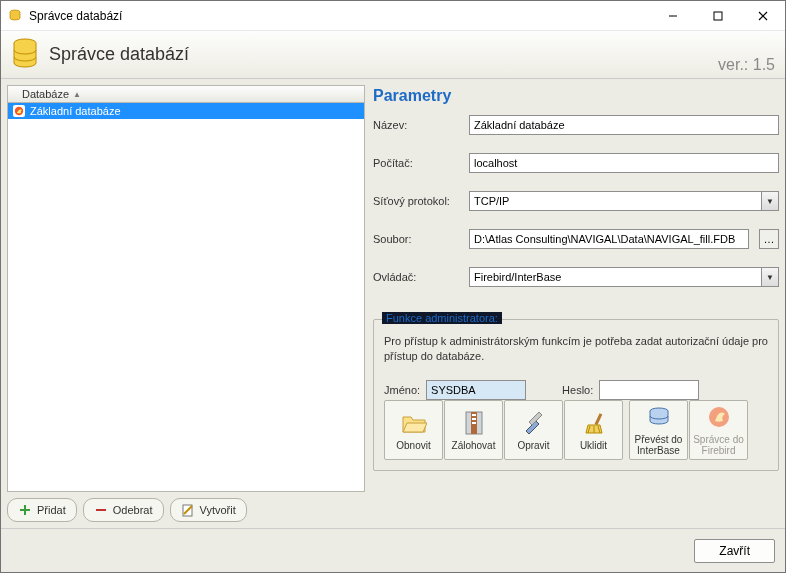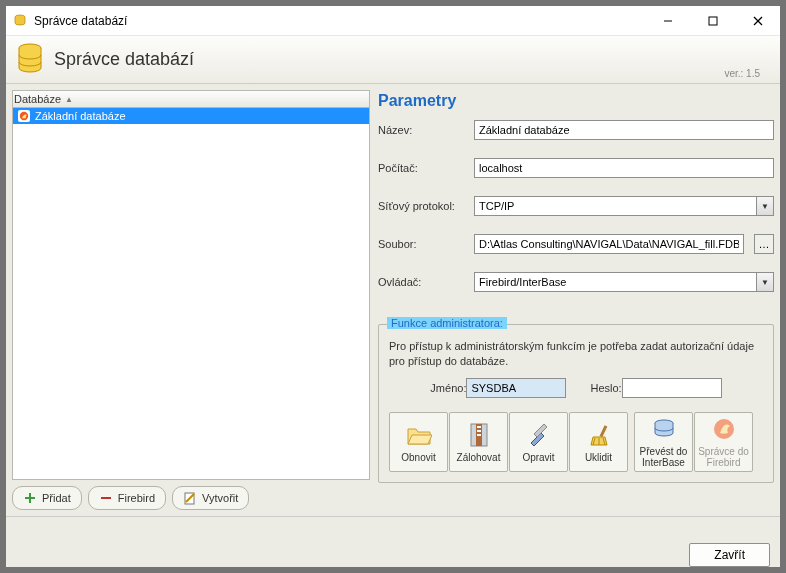--- a/index.html
+++ b/index.html
@@ -6,21 +6,21 @@
   body {
     margin: 0;
     font-family: "Segoe UI", Tahoma, sans-serif;
     font-size: 11px;
     background: #fff;
     user-select: none;
   }
   .window {
     width: 786px;
     height: 573px;
-    border: 6px solid #737373;
+    border: 1px solid #737373;
     display: flex;
     flex-direction: column;
     background: #fff;
   }
   .titlebar {
     height: 30px;
     background: #fff;
     display: flex;
     align-items: center;
     padding-left: 6px;
@@ -58,42 +58,42 @@
   .header-banner .db-logo {
     width: 28px; height: 36px;
     margin-right: 10px;
   }
   .header-banner .banner-title {
     font-size: 18px;
     color: #333;
   }
   .header-banner .ver {
     position: absolute;
-    right: 20px;
+    right: 10px;
     bottom: 4px;
-    font-size: 10px;
+    font-size: 16px;
     color: #8a8a8a;
   }
   .content {
     flex: 1;
     display: flex;
     background: #edece4;
     padding: 6px;
     gap: 8px;
   }
   .left-pane {
     width: 358px;
     display: flex;
     flex-direction: column;
   }
   .list-header {
     background: linear-gradient(#fdfdfd,#e9e9e2);
     border: 1px solid #b8b8b0;
     border-bottom: none;
-    padding: 2px 1px;
+    padding: 2px 14px;
     font-size: 11px;
     color: #333;
     display:flex; align-items:center;
   }
   .list-header .sort { margin-left: 4px; font-size:8px; color:#777;}
   .list-box {
     flex: 1;
     background: #fff;
     border: 1px solid #b8b8b0;
     overflow: auto;
@@ -190,31 +190,31 @@
     border: 1px solid #b8b8b0;
     border-radius: 2px;
     margin-top: 14px;
     padding: 14px 10px 10px 10px;
     position: relative;
   }
   .admin-group .legend {
     position: absolute;
     top: -8px;
     left: 8px;
-    background: #7dd3fc;
+    background: #0f172a;
     padding: 0 4px;
     color: #1e6bc7;
     font-size: 11px;
   }
   .admin-desc {
     color: #333; font-size:11px;
-    margin-bottom: 9px;
+    margin-bottom: 16px;
     line-height: 1.35;
   }
-  .cred-row { display:flex; align-items:center; margin-bottom: 14px; justify-content: center;}
+  .cred-row { display:flex; align-items:center; gap:6px; }
   .cred-row label { font-size:11px; color:#333; }
   .cred-input {
     height:20px; border:1px solid #8e8e8e;
     padding:9px 4px; font-size:11px;
     background:#fff; font-family:inherit;
   }
   .cred-input.username { width: 100px; background:#d6e7f5; }
   .cred-input.password { width: 100px; }
 
   .admin-actions {
@@ -233,25 +233,25 @@
     gap:3px;
     font-size:10px;
     color:#333;
     text-align:center;
     line-height:1.1;
     padding:2px;
   }
   .action-btn .aicon { width:28px; height:28px; display:flex;align-items:center;justify-content:center;}
   .action-btn.disabled { color:#9a9a92; }
   .footer {
-    height: 51px;
+    height: 44px;
     background:#edece4;
     border-top: 1px solid #ccc;
     display:flex;
-    align-items:flex-end;
+    align-items:center;
     justify-content:flex-end;
     padding-right:10px;
   }
   .close-btn {
     padding: 4px 24px;
     border:1px solid #8e8e8e;
     border-radius:2px;
     background:#fdfdfb;
     font-size:12px;
   }
@@ -330,21 +330,21 @@
               </svg>
           </span>
           <span>Přidat</span>
         </div>
         <div class="tool-btn">
           <span class="btn-ico">
             <svg width="14" height="14">
                 <rect x="2" y="6" width="10" height="2" fill="#c23030"></rect>
               </svg>
           </span>
-          <span>Firebird</span>
+          <span>Odebrat</span>
         </div>
         <div class="tool-btn">
           <span class="btn-ico">
             <svg width="14" height="14">
                 <rect x="2" y="2" width="9" height="11" fill="#fff" stroke="#777" stroke-width="1"></rect>
                 <path d="M3 11 L11 3" stroke="#c28e00" stroke-width="2"></path>
               </svg>
           </span>
           <span>Vytvořit</span>
         </div>

